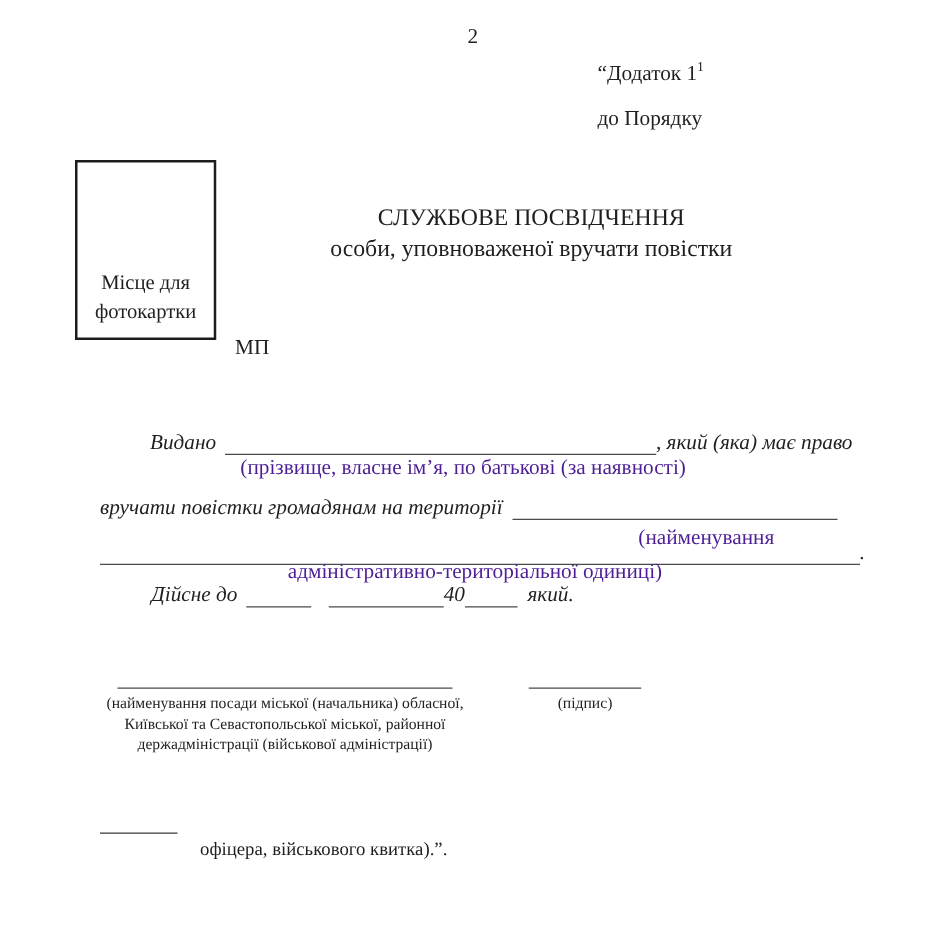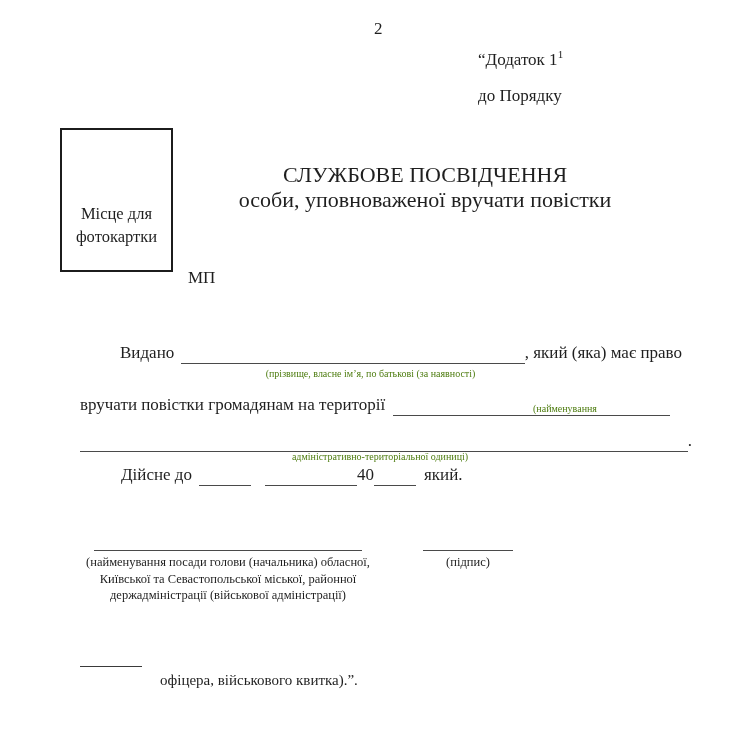--- a/index.html
+++ b/index.html
@@ -6,36 +6,36 @@
   .page{
     position:relative;
     width:743px;height:742px;
     background:#ffffff;
     font-family:"Liberation Serif","DejaVu Serif",serif;
     color:#1f1f1f;
     overflow:hidden;
   }
   .abs{position:absolute;}
   .body-text{font-size:17px;line-height:21px;}
-  .cap{font-size:10px;line-height:16px;color:#4d7c0f;}
+  .cap{font-size:17px;line-height:16px;color:#4c1d95;}
   .blank{
     display:inline-block;
     border-bottom:1.5px solid #4a4a4a;
   }
   .blank::after{content:"\00a0";}
-  .flexline{display:flex;align-items:flex-start;}
+  .flexline{display:flex;align-items:center;font-style:italic;}
   .grow{flex:1 1 auto;}
   .photo-box{
     left:60px;top:128px;width:113px;height:144px;
     border:2px solid #1c1c1c;box-sizing:border-box;
     display:flex;flex-direction:column;justify-content:flex-end;align-items:center;
-    text-align:center;padding-bottom:22px;
+    text-align:center;padding-bottom:10px;
     font-size:16.5px;line-height:23px;
   }
-  .title-block{left:180px;top:162px;width:490px;text-align:center;font-size:22px;line-height:25px;}
+  .title-block{left:180px;top:162px;width:490px;text-align:center;font-size:19px;line-height:25px;}
   .header-block{left:478px;top:36px;font-size:17px;line-height:36px;}
   .header-block sup{font-size:11px;}
   .sig-col{top:548px;text-align:center;}
   .sig-rule{display:block;border-bottom:1.5px solid #4a4a4a;height:2px;margin:0 auto 3px auto;}
   .sig-cap{font-size:12.5px;line-height:16.5px;}
   .footnote{font-size:15px;line-height:19px;}
   .footnote-rule{border-top:1.5px solid #3a3a3a;height:0;width:62px;}
   .pre{white-space:pre;}
 </style>
 </head>
@@ -65,40 +65,40 @@
     <span class="pre">Видано</span>
     <span class="blank grow" style="margin-left:7px;"></span>
     <span class="pre">, який (яка) має право</span>
   </div>
   <div class="abs cap" style="left:183px;top:366px;width:375px;text-align:center;">(прізвище, власне ім’я, по батькові (за наявності)</div>
 
   <div class="abs body-text flexline" style="left:80px;top:394px;width:590px;">
     <span class="pre">вручати повістки громадянам на території</span>
     <span class="blank grow" style="margin-left:8px;"></span>
   </div>
-  <div class="abs cap" style="left:445px;top:401px;width:240px;text-align:center;">(найменування</div>
+  <div class="abs cap" style="left:445px;top:422px;width:240px;text-align:center;">(найменування</div>
 
   <div class="abs body-text flexline" style="left:80px;top:430px;width:612px;">
     <span class="blank grow"></span>
     <span>.</span>
   </div>
   <div class="abs cap" style="left:80px;top:449px;width:600px;text-align:center;">адміністративно-територіальної одиниці)</div>
 
   <div class="abs body-text flexline" style="left:121px;top:464px;">
     <span class="pre">Дійсне до</span>
     <span class="blank" style="width:52px;margin-left:7px;"></span>
     <span class="blank" style="width:92px;margin-left:14px;"></span>
     <span>40</span>
     <span class="blank" style="width:42px;"></span>
     <span style="margin-left:8px;">який.</span>
   </div>
 
   <div class="abs sig-col" style="left:78px;width:300px;">
     <span class="sig-rule" style="width:268px;"></span>
-    <div class="sig-cap">(найменування посади голови (начальника) обласної,</div>
+    <div class="sig-cap">(найменування посади міської (начальника) обласної,</div>
     <div class="sig-cap">Київської та Севастопольської міської, районної</div>
     <div class="sig-cap">держадміністрації (військової адміністрації)</div>
   </div>
 
   <div class="abs sig-col" style="left:423px;width:90px;">
     <span class="sig-rule" style="width:90px;"></span>
     <div class="sig-cap">(підпис)</div>
   </div>
 
 

